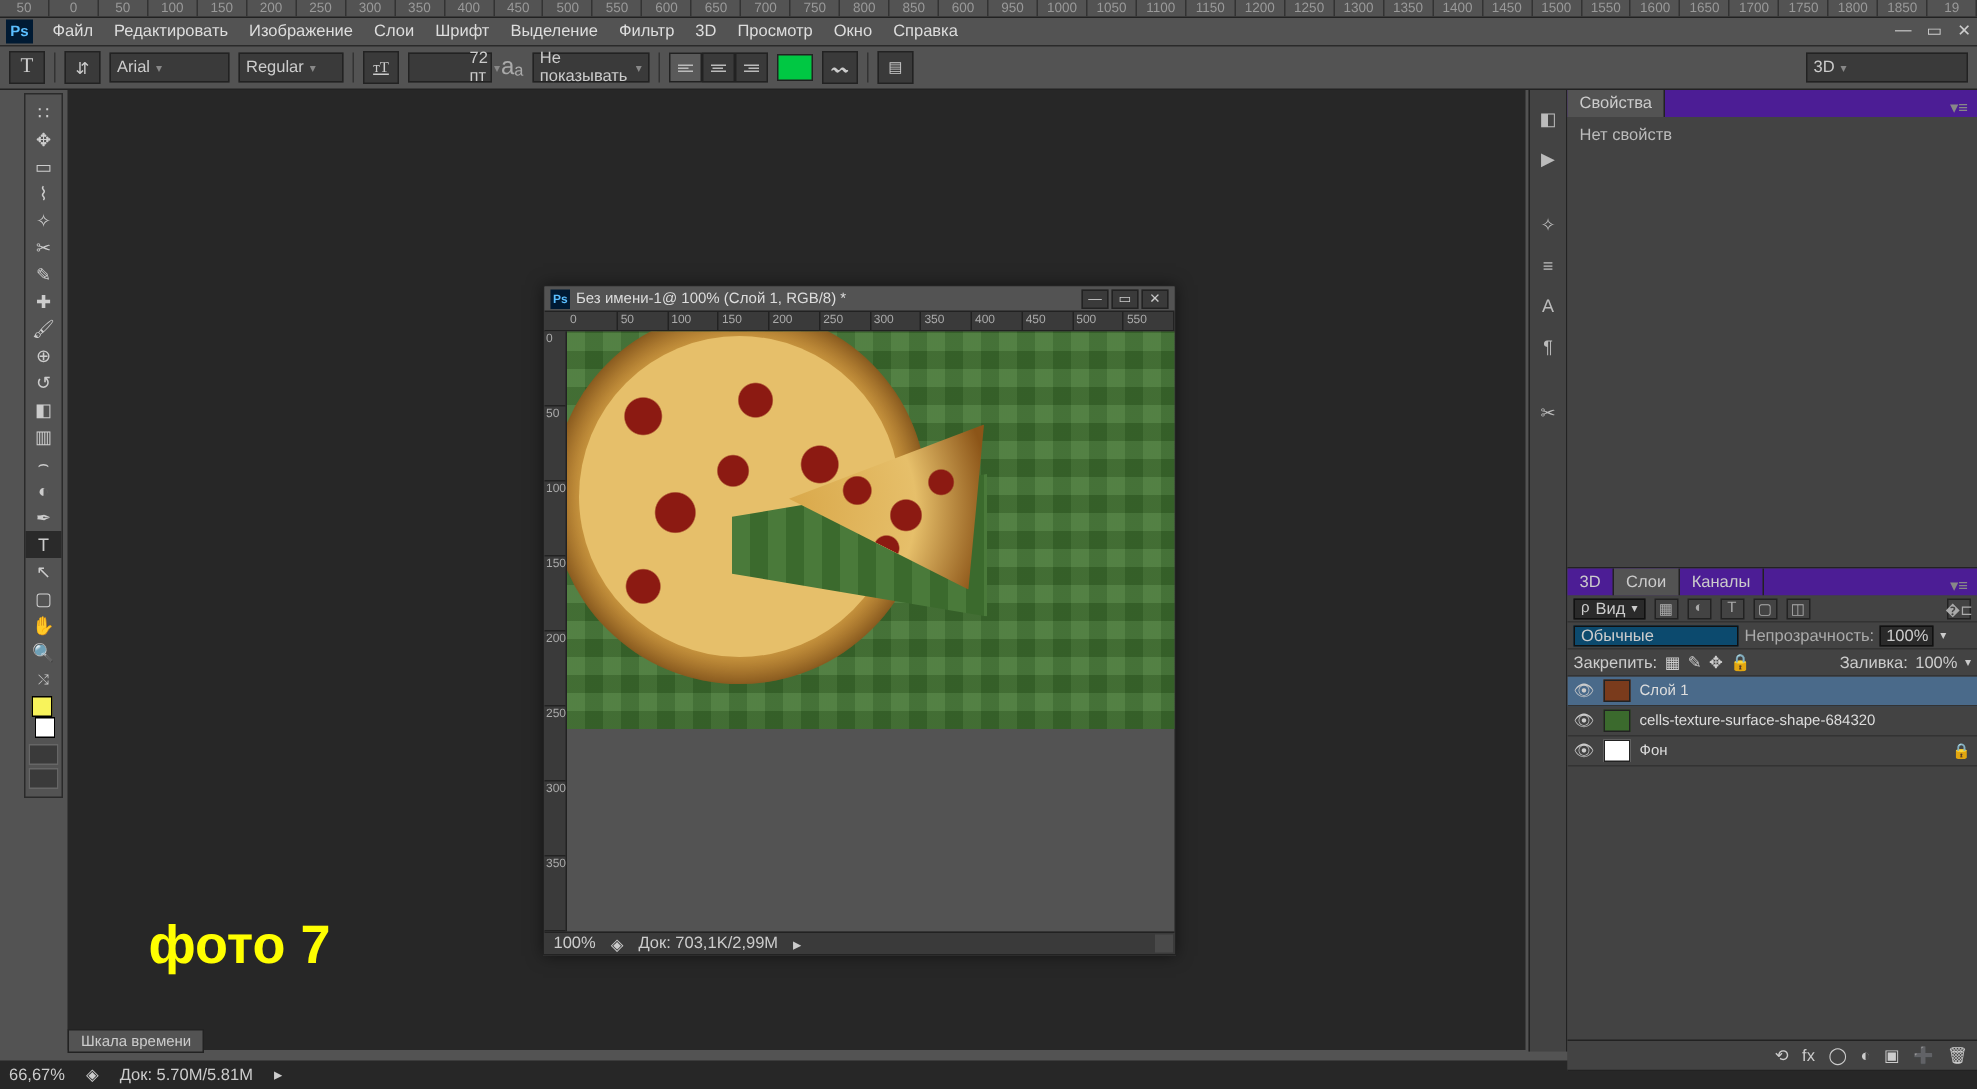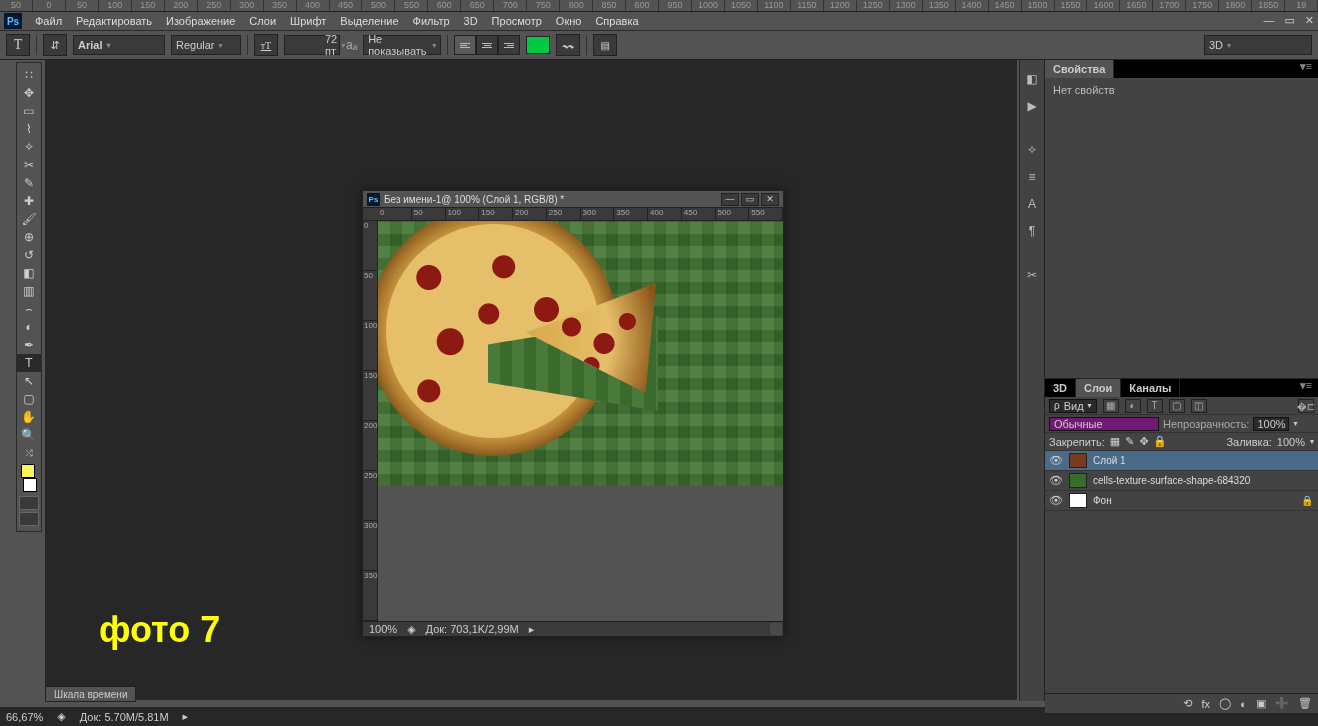--- a/index.html
+++ b/index.html
@@ -85,31 +85,31 @@
 .timeline-tab{position:absolute;left:45px;bottom:24px;height:16px;padding:0 8px;background:#535353;border:1px solid #222;display:flex;align-items:center;font-size:10px;color:#ccc;}
 .bottom-status{position:absolute;left:0;bottom:0;right:0;height:19px;background:#272727;display:flex;align-items:center;padding:0 6px;gap:14px;font-size:12px;color:#ddd;}
 
 
 .vpanel{position:absolute;left:1019px;top:60px;width:26px;bottom:25px;background:#434343;border-left:1px solid #222;border-right:1px solid #222;display:flex;flex-direction:column;align-items:center;gap:11px;padding-top:11px;}
 .vpanel div{width:18px;height:16px;display:flex;align-items:center;justify-content:center;color:#bbb;font-size:12px;}
 
 
 .rpanels{position:absolute;left:1045px;top:60px;right:0;bottom:12px;background:#434343;display:flex;flex-direction:column;}
 .panel{border-bottom:1px solid #222;}
-.panel .phead{height:18px;background:#000000;display:flex;align-items:flex-start;font-weight:bold;}
+.panel .phead{height:18px;background:#4c1d95;display:flex;align-items:flex-end;}
 .panel .tab{padding:0 8px;height:18px;display:flex;align-items:center;font-size:11px;color:#ccc;border-right:1px solid #222;}
 .panel .tab.active{background:#535353;}
 .panel .pmenu{margin-left:auto;padding:0 6px;color:#888;}
 .props-body{height:300px;background:#434343;padding:6px 8px;font-size:11px;color:#bbb;}
 .layers-body{flex:1;background:#434343;display:flex;flex-direction:column;}
 .lrow1{height:18px;display:flex;align-items:center;padding:0 4px;gap:6px;border-bottom:1px solid #333;}
 .lrow1 .kind{background:#2a2a2a;border:1px solid #111;padding:0 4px;font-size:10px;display:flex;align-items:center;gap:4px;}
 .lrow1 .ficon{width:16px;height:14px;border:1px solid #222;display:flex;align-items:center;justify-content:center;font-size:10px;color:#aaa;}
 .lrow2{height:18px;display:flex;align-items:center;padding:0 4px;gap:4px;border-bottom:1px solid #333;font-size:10px;}
-.lrow2 .dd2{background:#701a75;border:1px solid #111;padding:0 4px;flex:0 0 110px;}
+.lrow2 .dd2{background:#0c4a6e;border:1px solid #111;padding:0 4px;flex:0 0 110px;}
 .lrow2 .lbl{color:#aaa;}
 .lrow2 .val{background:#2a2a2a;border:1px solid #111;padding:0 3px;width:36px;text-align:right;}
 .lrow3{height:18px;display:flex;align-items:center;padding:0 4px;gap:5px;border-bottom:1px solid #333;font-size:10px;color:#aaa;}
 .layerlist{flex:1;overflow:auto;}
 .layer{height:20px;display:flex;align-items:center;padding:0 4px;gap:6px;border-bottom:1px solid #333;}
 .layer.sel{background:#4a6a8a;}
 .layer .eye{width:14px;font-size:11px;color:#ccc;}
 .layer .thumb{width:18px;height:15px;border:1px solid #222;}
 .layer .name{font-size:10px;color:#ddd;text-align:center;}
 .layer .lock{margin-left:auto;font-size:10px;color:#999;}
@@ -180,35 +180,35 @@
     <span>—</span>
     <span>▭</span>
     <span>✕</span>
   </div>
 </div>
 
 <div class="optbar">
   <div class="ticon">T</div>
   <div class="vline"></div>
   <div class="ticon" style="font-size:11px;">⇵</div>
-  <div class="dd" style="width:92px;font-weight:bold;">
+  <div class="dd" style="width:80px;">
       <span>Arial</span>
       <span class="arr">▾</span>
     </div>
   <div class="dd" style="width:70px;">
       <span>Regular</span>
       <span class="arr">▾</span>
     </div>
   <div class="vline"></div>
   <div class="ticon" style="font-size:10px;text-decoration:underline;">тT</div>
   <div class="dd" style="width:56px;padding-left:40px;">
       <span>72 пт</span>
       <span class="arr">▾</span>
     </div>
-  <span style="font-size:12px;color:#aaa;">aₐ</span>
+  <span style="font-size:16px;color:#aaa;">aₐ</span>
   <div class="dd" style="width:78px;">
       <span>Не показывать</span>
       <span class="arr">▾</span>
     </div>
   <div class="vline"></div>
   <div class="align-btns">
     <div class="active">
         <span class="abar">
           <i style="width:10px"></i>
           <i style="width:7px"></i>

